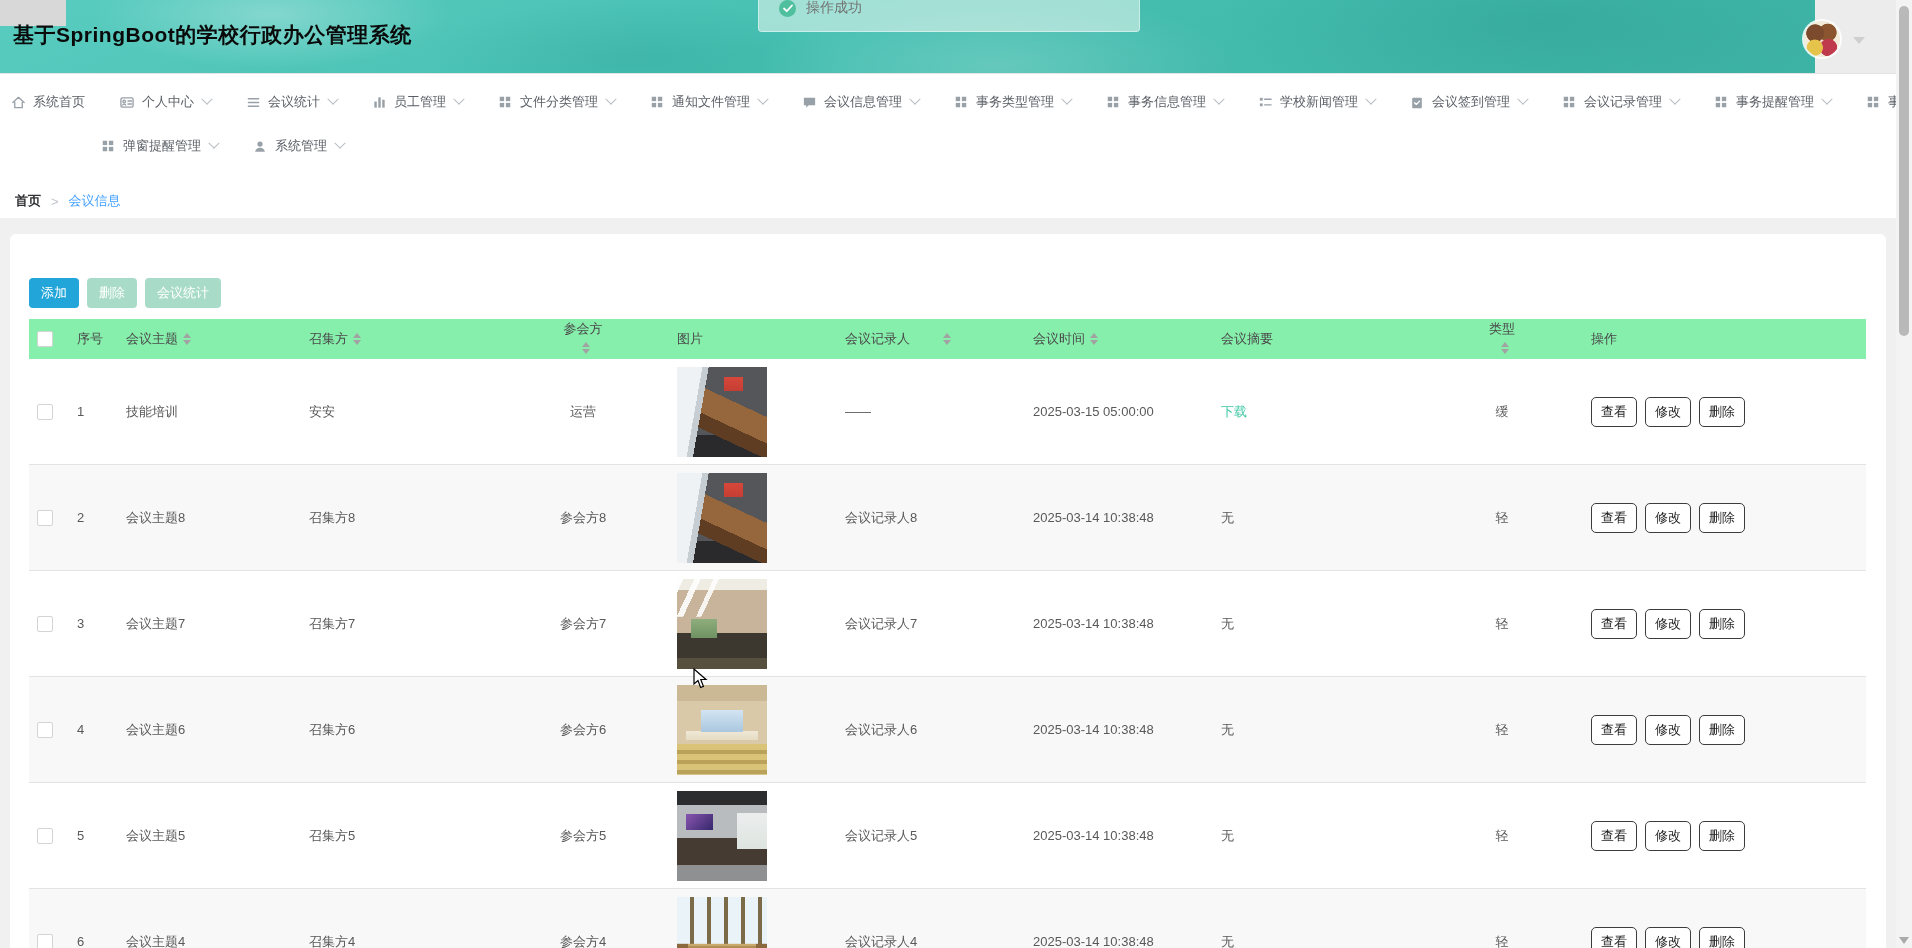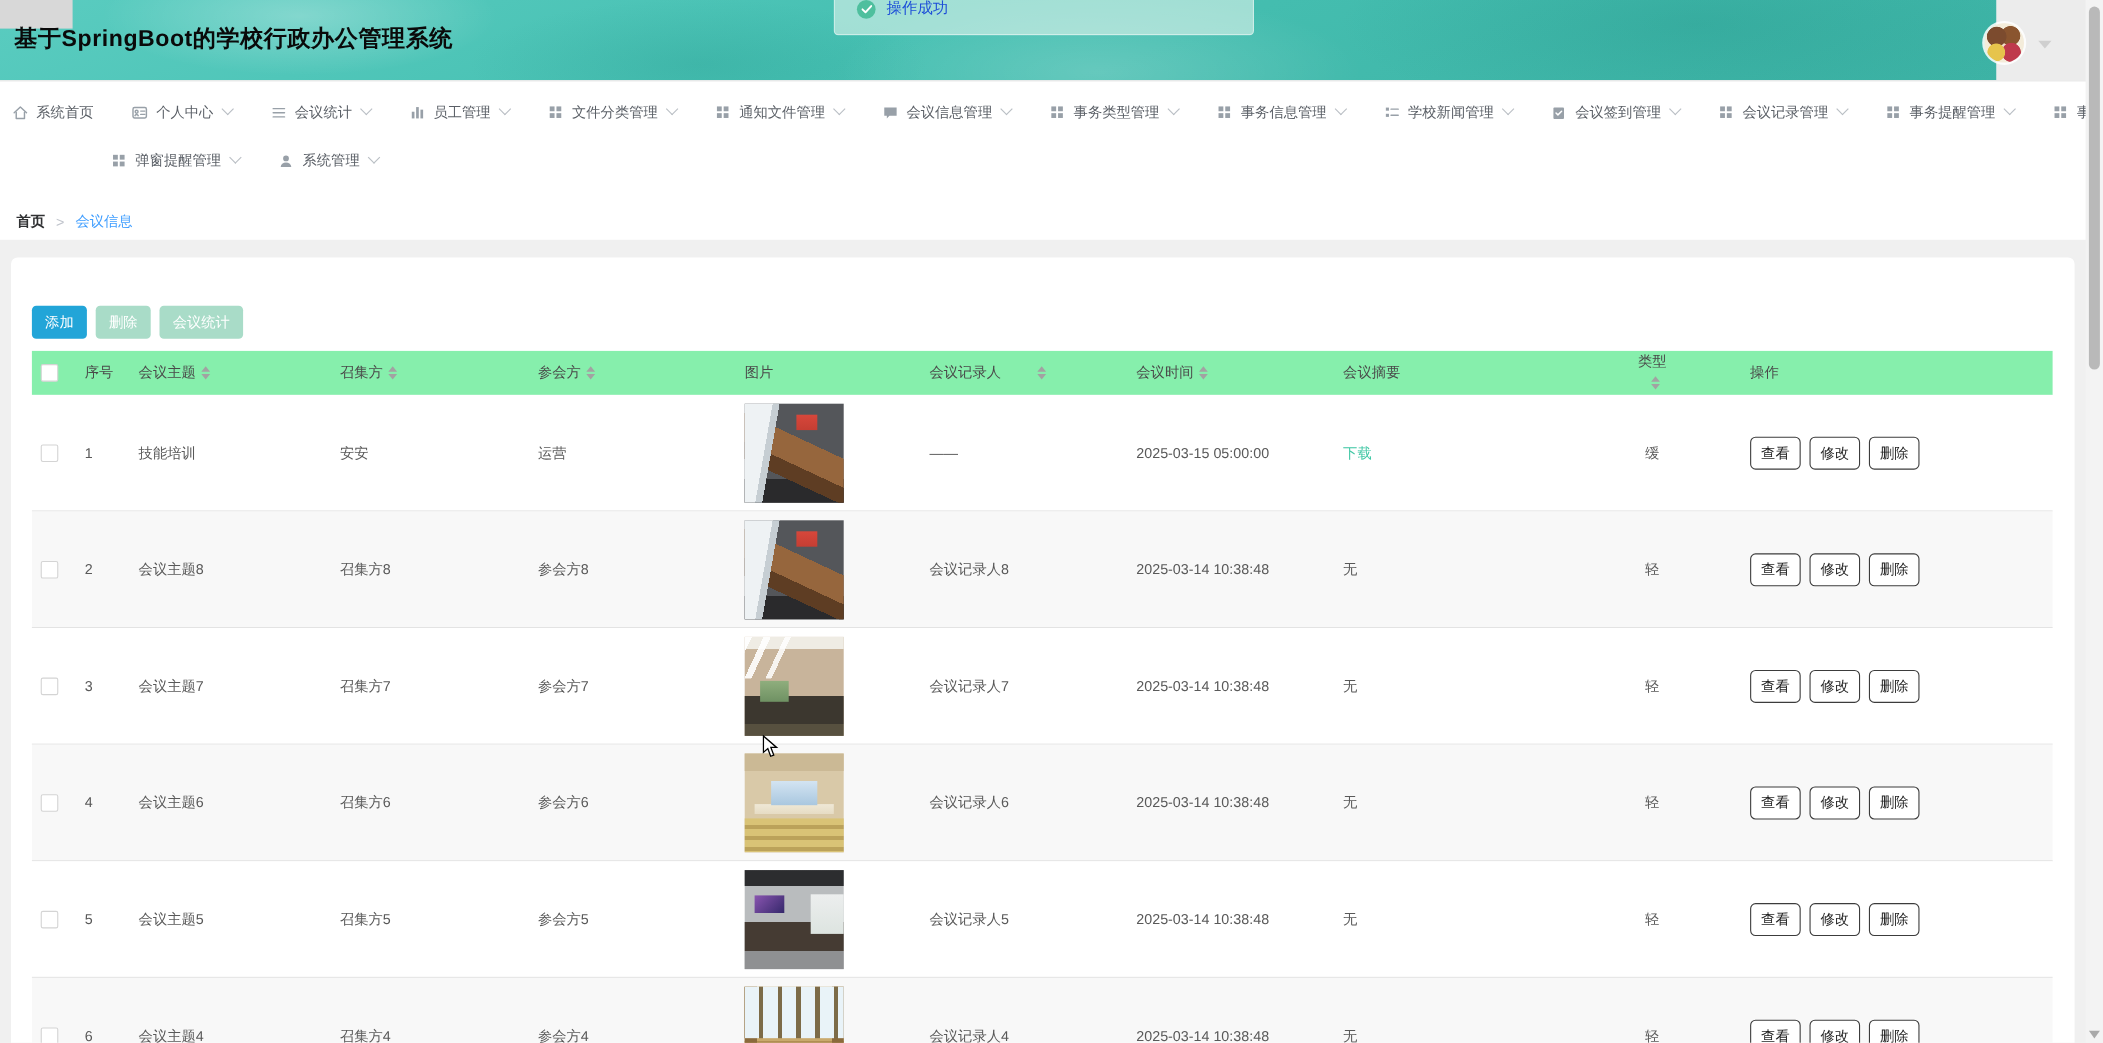--- a/index.html
+++ b/index.html
@@ -28,21 +28,21 @@
       radial-gradient(circle at 50% 55%, #f2dcc8 0 30%, transparent 32%),
       #f4ecda;}
   .avatar-caret{position:absolute;left:1853px;top:37px;width:0;height:0;
     border-left:6px solid transparent;border-right:6px solid transparent;border-top:7px solid #cfcfcf;}
 
   
   .toast{position:absolute;left:758px;top:-16px;width:382px;height:48px;z-index:30;
     display:flex;align-items:center;padding-left:20px;box-sizing:border-box;border-radius:4px;
     background:rgba(238,250,243,.55);border:1px solid rgba(255,255,255,.45);}
   .toast-icon{width:17px;height:17px;border-radius:50%;background:#4fbf9e;display:flex;align-items:center;justify-content:center;margin-right:10px;flex:none;}
-  .toast-text{font-size:14px;color:#1d4ed8;}
+  .toast-text{font-size:14px;color:#737373;}
 
   
   .navzone{position:absolute;left:0;top:73px;width:1912px;height:144px;background:#ffffff;border-top:1px solid #e4e4e4;}
   .nav-row{display:flex;align-items:center;gap:34px;height:40px;}
   .nav-row-1{padding-left:10px;margin-top:8px;}
   .nav-row-2{padding-left:100px;margin-top:4px;}
   .nav-item{display:flex;align-items:center;gap:7px;cursor:pointer;white-space:nowrap;justify-content:center;}
   .nav-item .ni{width:16px;height:16px;display:flex;align-items:center;justify-content:center;}
   .nav-item .lbl{font-size:13px;color:#5a5f66;}
   .caret{width:7px;height:7px;border-right:1.4px solid #b9bec4;border-bottom:1.4px solid #b9bec4;
@@ -69,21 +69,21 @@
   .tr{display:flex;align-items:center;border-bottom:1px solid #e3e3e3;background:#ffffff;}
   .tr.head{height:40px;background:#86efac;border-bottom:none;}
   .tr.body-row{height:105px;}
   .tr.striped{background:#f8f8f8;}
   .th,.td{font-size:13px;color:#595959;display:flex;align-items:center;box-sizing:border-box;}
   .th{color:#4a4a4a;}
   .c0{width:46px;padding-left:8px;}
   .c1{width:40px;padding-left:2px;}
   .c2{width:194px;padding-left:11px;}
   .c3{width:180px;}
-  .c4{width:188px;}
+  .c4{width:188px;flex-direction:column;}
   .c5{width:168px;}
   .c6{width:188px;gap:28px;}
   .c7{width:188px;}
   .c8{width:188px;}
   .c9{width:182px;padding-left:4px;flex-direction:column;}
   .c10{flex:1;}
   .cbx{width:14px;height:14px;border:1px solid #d4d4d4;border-radius:2px;background:#ffffff;cursor:pointer;}
   .sort{display:inline-flex;flex-direction:column;margin-left:5px;cursor:pointer;}
   .sort .up{width:0;height:0;border:4px solid transparent;border-bottom:5px solid #a2a2a2;margin-bottom:2px;}
   .sort .dn{width:0;height:0;border:4px solid transparent;border-top:5px solid #a2a2a2;}

